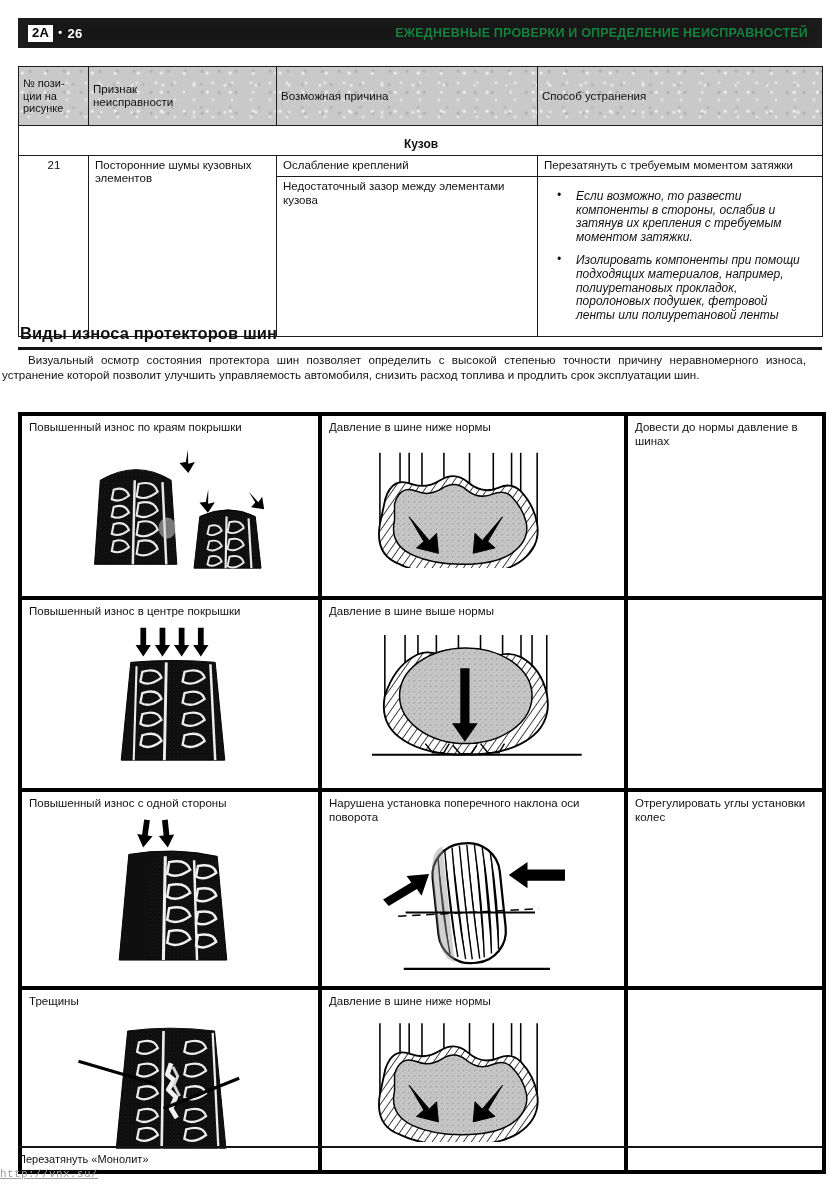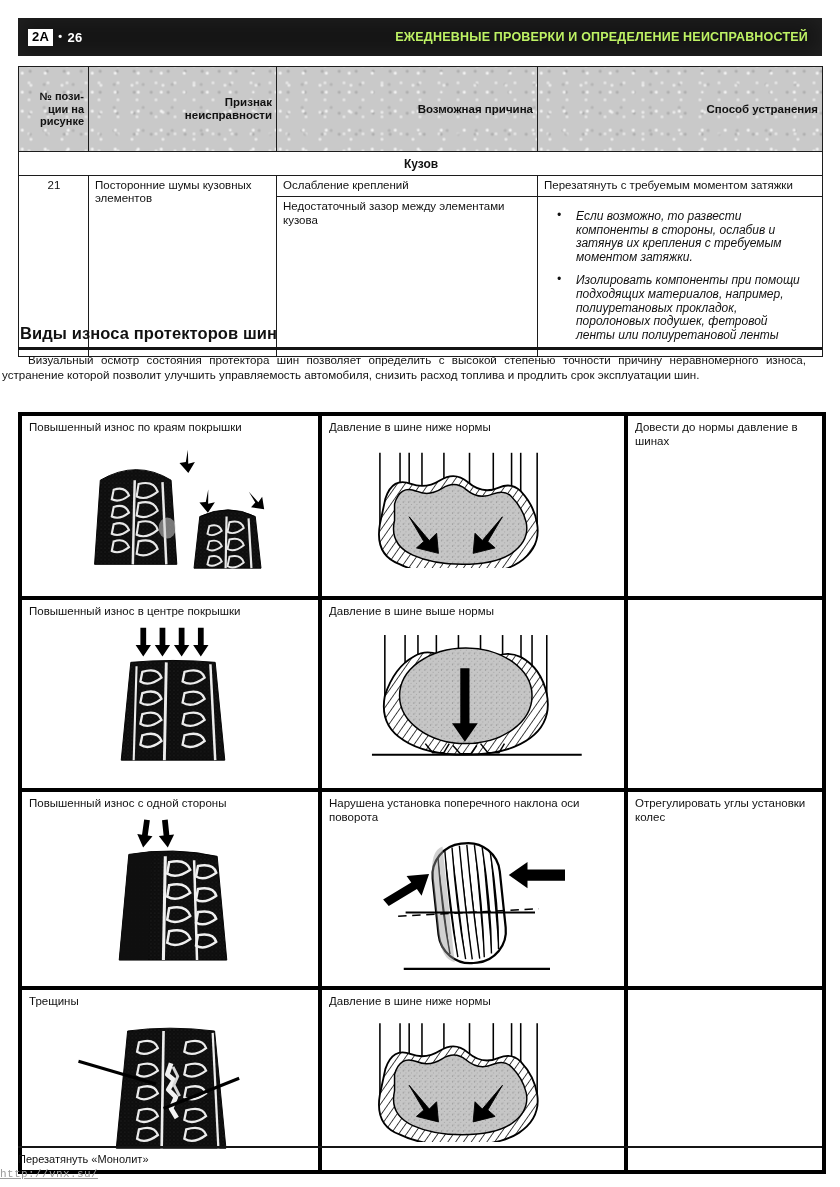--- a/index.html
+++ b/index.html
@@ -10,42 +10,42 @@
     font-family:"Liberation Sans","DejaVu Sans",sans-serif;
     color:#111;
     -webkit-font-smoothing:none;
     position:relative;
     overflow:hidden;
   }
   .page{position:relative;width:840px;height:1187px;box-sizing:border-box;}
 
   
   .header{
-    position:absolute;left:18px;top:18px;width:804px;height:38px;
+    position:absolute;left:18px;top:18px;width:804px;height:30px;
     background:#151515;
     display:flex;align-items:center;
     box-shadow:inset 0 0 24px rgba(255,255,255,.06);
   }
   .hdr-badge{
     display:flex;align-items:center;gap:5px;
     margin-left:10px;color:#fff;
     font-size:13px;font-weight:bold;letter-spacing:.3px;
   }
   .hdr-chapter{
     display:inline-block;
     background:#fff;color:#000;
     font-size:13px;font-weight:bold;
     padding:0px 3px 1px 3px;
     line-height:14px;
     border:1px solid #fff;
   }
   .hdr-dot{font-size:11px;position:relative;top:-1px;}
   .hdr-num{font-size:13px;text-align:right;}
   .hdr-title{
-    flex:1;text-align:right;color:#bef264;
+    flex:1;text-align:right;color:#15803d;
     font-size:12.5px;font-weight:bold;letter-spacing:.2px;
     padding-right:14px;white-space:nowrap;
   }
 
   
   .tbl1{
     position:absolute;left:18px;top:66px;width:804px;
     border-collapse:collapse;
     table-layout:fixed;
   }
@@ -58,32 +58,32 @@
   }
   .tbl1 th{
     background:#c9c9c9;
     background-image:
       radial-gradient(circle at 12% 30%, rgba(255,255,255,.75) 0 1px, transparent 2px),
       radial-gradient(circle at 37% 66%, rgba(255,255,255,.6) 0 1px, transparent 2px),
       radial-gradient(circle at 63% 18%, rgba(0,0,0,.13) 0 1px, transparent 2px),
       radial-gradient(circle at 85% 74%, rgba(0,0,0,.1) 0 1px, transparent 2px),
       radial-gradient(circle at 50% 90%, rgba(255,255,255,.5) 0 1px, transparent 2px);
     background-size:23px 19px,31px 27px,17px 21px,29px 23px,19px 17px;
-    text-align:right;
+    text-align:left;
     vertical-align:middle;
-    font-weight:bold;
+    font-weight:normal;
     font-size:11.5px;
     line-height:13px;
     height:54px;
-    padding:15px 4px;
+    padding:2px 4px;
   }
   .th-pos{font-size:11px;line-height:12.5px;}
   .subhdr td{
     text-align:center;font-weight:bold;font-size:12px;
-    padding-top:6px;padding-bottom:3px;
+    padding-top:12px;padding-bottom:3px;
   }
   .c-num{text-align:center;font-size:12px;}
   .rem-list{margin:0;padding:0;list-style:none;}
   .rem-list li{
     position:relative;padding-left:22px;margin:10px;
     font-size:12px;line-height:13.6px;font-style:italic;
   }
   .rem-list li::before{
     content:"•";position:absolute;left:3px;top:-1px;font-size:12px;
   }

